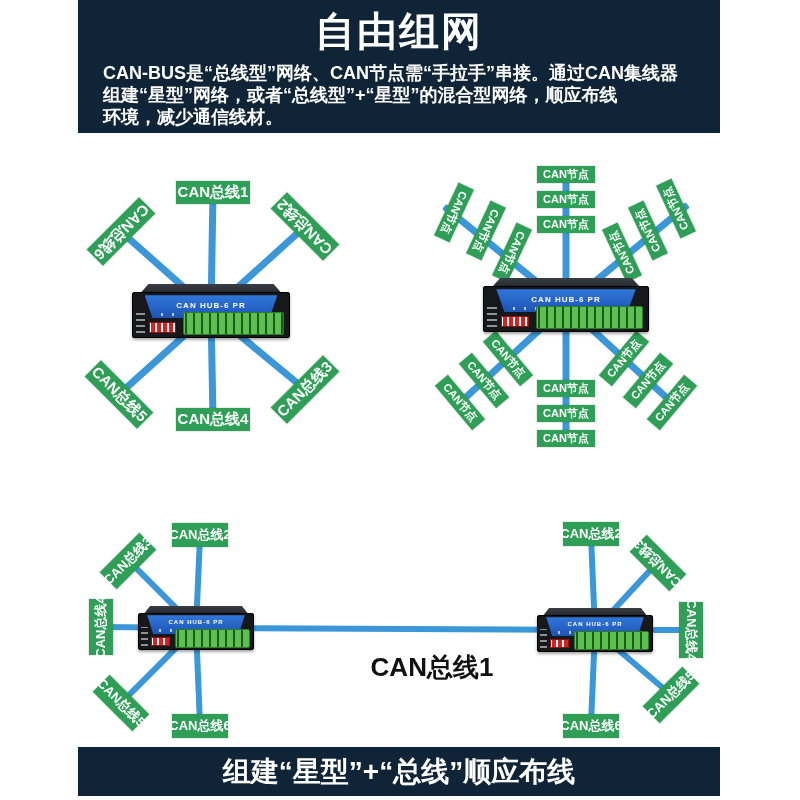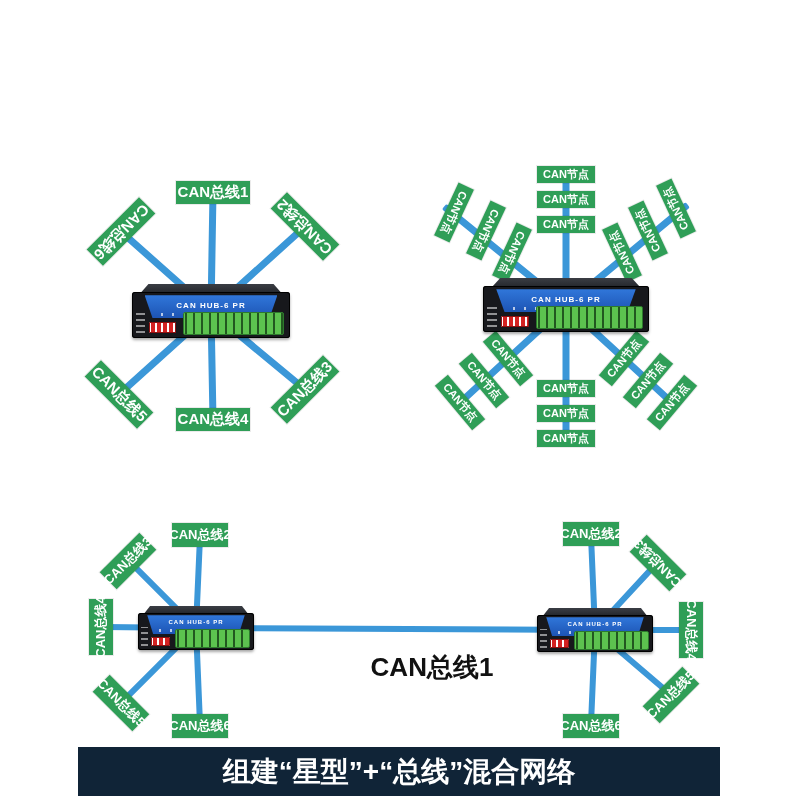--- a/index.html
+++ b/index.html
@@ -81,20 +81,24 @@
       repeating-linear-gradient(90deg,rgba(20,60,20,0.8) 1px 3px,transparent 3px 9px)
       var(--hubgreen,#5cc24f);
     border:1px solid #2c7a2c;border-radius:2px;
   }
 </style>
 </head>
 <body>
 
 <div class="page">
 
+  <section class="panel header">
+    <h1>自由组网</h1>
+    <p class="desc"><span>CAN-BUS是“总线型”网络、CAN节点需“手拉手”串接。通过CAN集线器</span><br><span>组建“星型”网络，或者“总线型”+“星型”的混合型网络，顺应布线</span><br><span>环境，减少通信线材。</span></p>
+  </section>
 
   <div id="diagram-layer">
       <div class="conn-line" style="left: 211px; top: 307.5px; width: 119.017px; height: 7px; background: rgb(59, 151, 216); transform: rotate(-89.0371deg);"></div>
       <div class="conn-line" style="left: 211px; top: 307.5px; width: 126.732px; height: 7px; background: rgb(59, 151, 216); transform: rotate(-42.1216deg);"></div>
       <div class="conn-line" style="left: 211px; top: 307.5px; width: 122.147px; height: 7px; background: rgb(59, 151, 216); transform: rotate(39.6855deg);"></div>
       <div class="conn-line" style="left: 211px; top: 307.5px; width: 108.019px; height: 7px; background: rgb(59, 151, 216); transform: rotate(88.9391deg);"></div>
       <div class="conn-line" style="left: 211px; top: 307.5px; width: 123.907px; height: 7px; background: rgb(59, 151, 216); transform: rotate(137.944deg);"></div>
       <div class="conn-line" style="left: 211px; top: 307.5px; width: 120.416px; height: 7px; background: rgb(59, 151, 216); transform: rotate(-138.366deg);"></div>
       <div class="node-label" style="left: 176px; top: 180.5px; width: 74px; height: 23px; font-size: 15px;">CAN总线1</div>
       <div class="node-label" style="left: 268px; top: 214.5px; width: 74px; height: 23px; font-size: 15px; transform: rotate(-135deg);">CAN总线2</div>
@@ -192,15 +196,15 @@
             <div class="hub-ticks"></div>
           </div>
           <div class="hub-leds"></div>
           <div class="hub-dip"></div>
           <div class="hub-term"></div>
         </div>
       </div>
     </div>
 
 
-  <div class="panel banner banner-hybrid">组建“星型”+“总线”混合网络</div>
+  <div class="panel banner banner-hybrid">组建“星型”+“总线”顺应布线</div>
 
 </div>
 
 </body></html>

